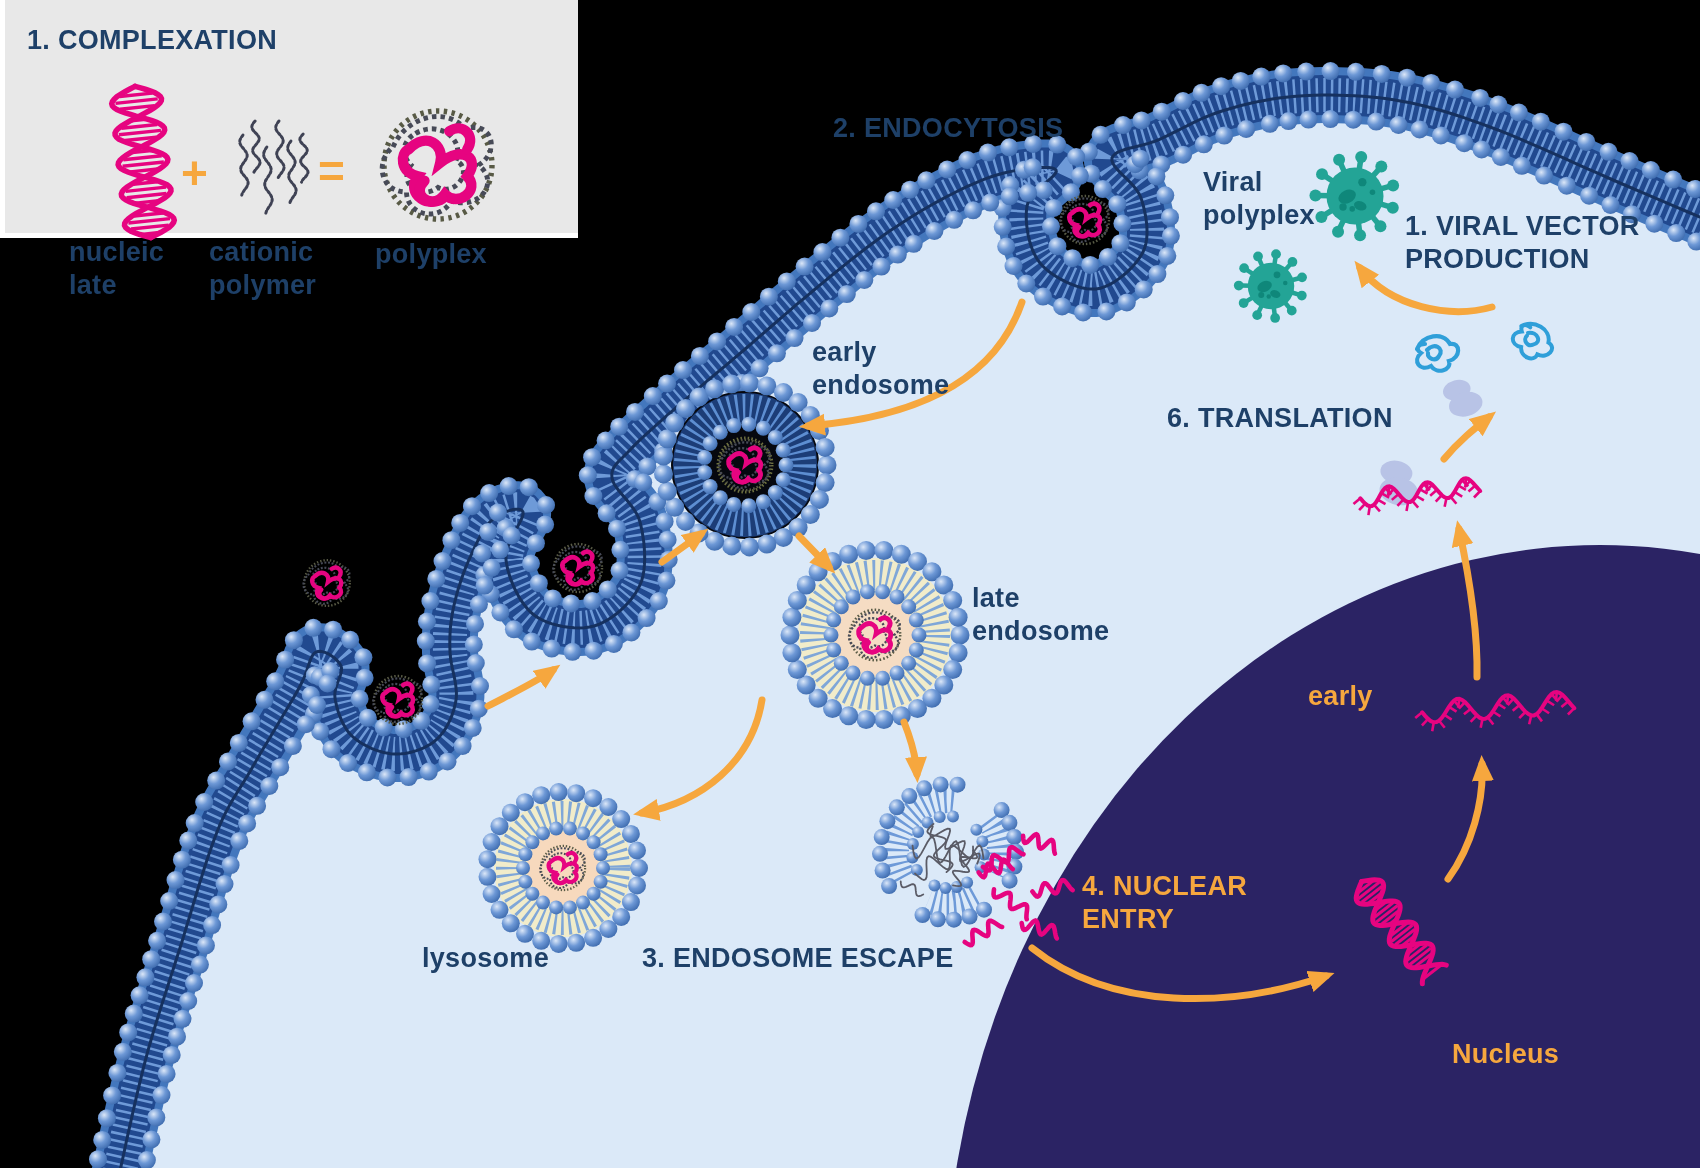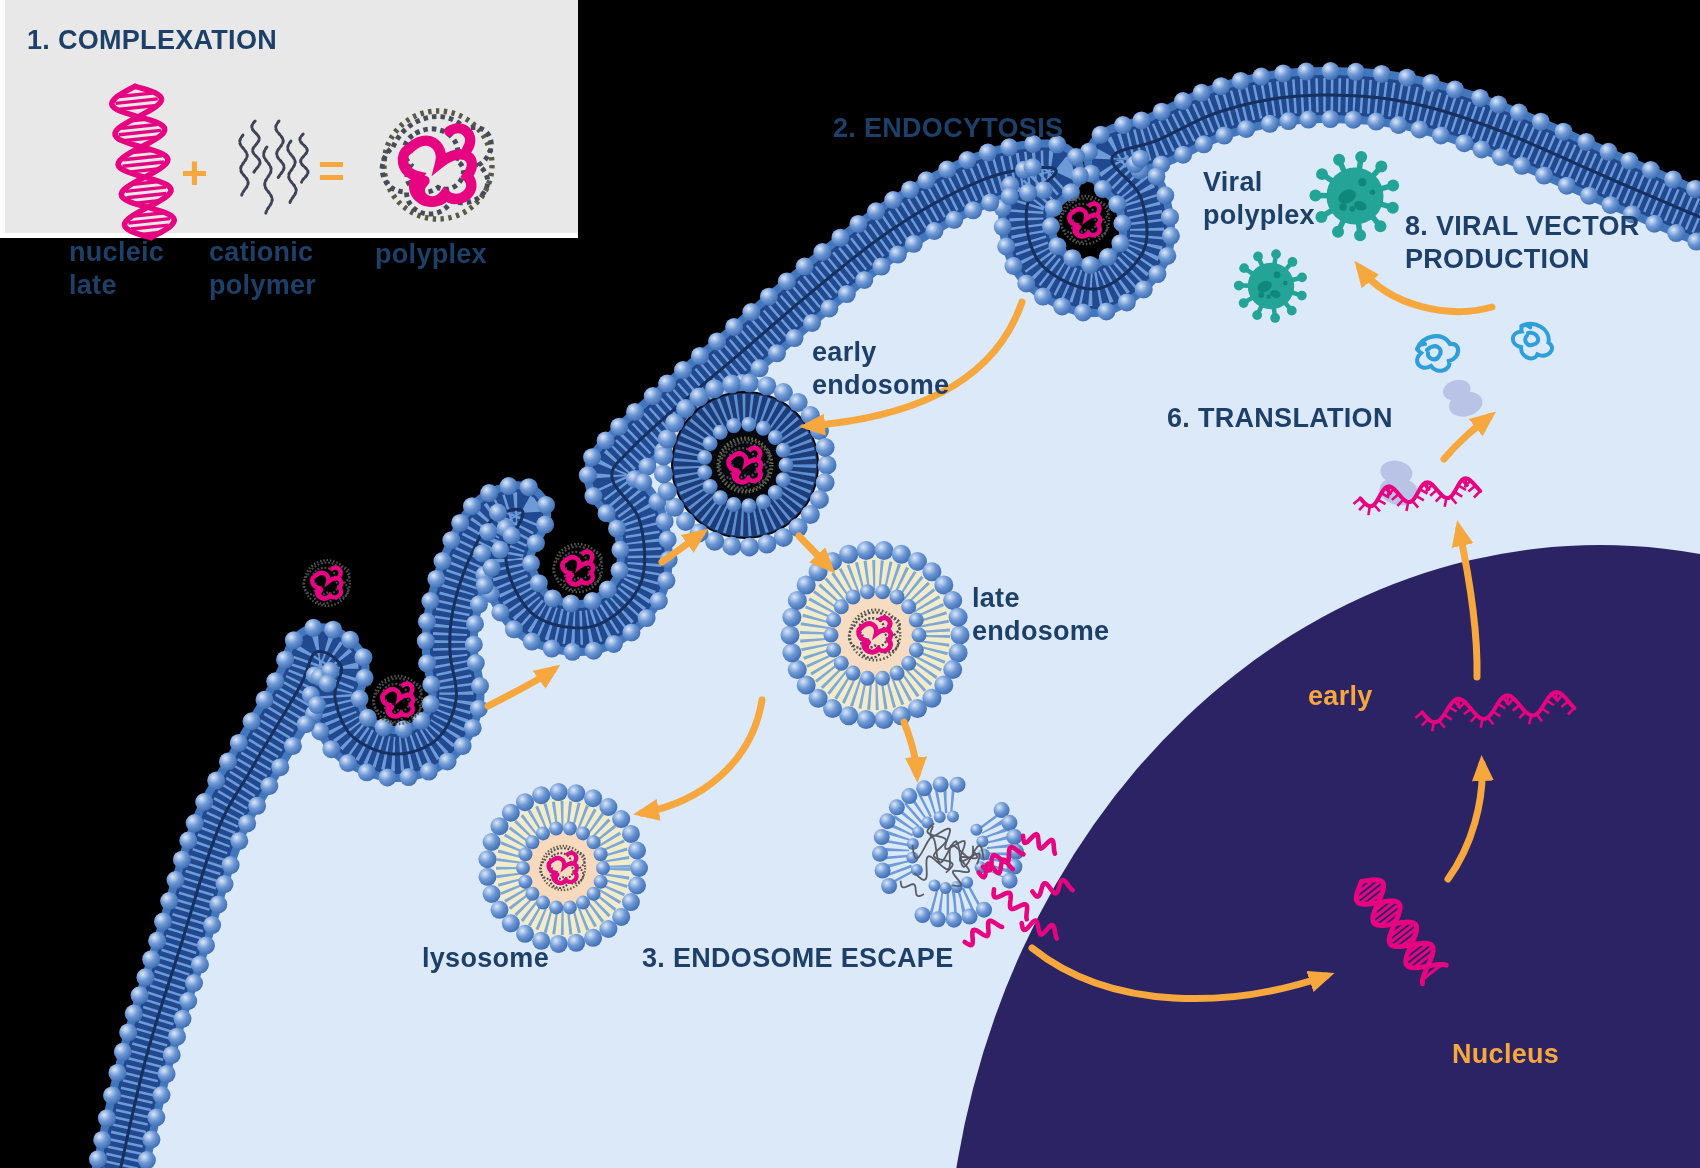--- a/index.html
+++ b/index.html
@@ -771,24 +771,26 @@
 
   <div class="lbl navy" id="lbl-endocytosis">2. ENDOCYTOSIS</div>
   <div class="lbl navy" id="lbl-early">early
 endosome</div>
   <div class="lbl navy" id="lbl-late">late
 endosome</div>
   <div class="lbl navy" id="lbl-lysosome">lysosome</div>
   <div class="lbl navy" id="lbl-escape">3. ENDOSOME ESCAPE</div>
   <div class="lbl navy" id="lbl-viral-vectors">Viral
 polyplex</div>
-  <div class="lbl navy" id="lbl-viral-production">8. VIRAL VECTOR
+  <div class="lbl navy" id="lbl-viral-production">1. VIRAL VECTOR
 PRODUCTION</div>
   <div class="lbl navy" id="lbl-translation">6. TRANSLATION</div>
   <div class="lbl orange" id="lbl-mrna">early</div>
+  <div class="lbl orange" id="lbl-nuclear-entry">4. NUCLEAR
+ENTRY</div>
   <div class="lbl orange" id="lbl-nucleus">Nucleus</div>
 
   <div id="inset">
     <svg id="inset-svg" width="573" height="325" viewBox="0 0 573 325">
       <g id="gInset">
           <g transform="translate(138,162) rotate(-6)">
             <path d="M0.0,-76.0L5.4,-73.9L10.6,-71.8L15.2,-69.7L19.2,-67.6L22.2,-65.4L24.1,-63.3L25.0,-61.2L24.6,-59.1L23.1,-57.0L20.5,-54.9L16.9,-52.8L12.5,-50.7L7.5,-48.6L2.2,-46.4L-3.3,-44.3L-8.6,-42.2L-13.4,-40.1L-17.7,-38.0L-21.1,-35.9L-23.5,-33.8L-24.8,-31.7L-24.9,-29.6L-23.8,-27.4L-21.7,-25.3L-18.4,-23.2L-14.3,-21.1L-9.6,-19.0L-4.3,-16.9L1.1,-14.8L6.5,-12.7L11.5,-10.6L16.1,-8.4L19.8,-6.3L22.7,-4.2L24.4,-2.1L25.0,0.0L24.4,2.1L22.7,4.2L19.8,6.3L16.1,8.4L11.5,10.6L6.5,12.7L1.1,14.8L-4.3,16.9L-9.6,19.0L-14.3,21.1L-18.4,23.2L-21.7,25.3L-23.8,27.4L-24.9,29.6L-24.8,31.7L-23.5,33.8L-21.1,35.9L-17.7,38.0L-13.4,40.1L-8.6,42.2L-3.3,44.3L2.2,46.4L7.5,48.6L12.5,50.7L16.9,52.8L20.5,54.9L23.1,57.0L24.6,59.1L25.0,61.2L24.1,63.3L22.2,65.4L19.2,67.6L15.2,69.7L10.6,71.8L5.4,73.9L0.0,76.0" stroke="#e60480" stroke-width="5.5" fill="none" stroke-linecap="round"></path>
             <path d="M0.0,-76.0L-5.4,-73.9L-10.6,-71.8L-15.2,-69.7L-19.2,-67.6L-22.2,-65.4L-24.1,-63.3L-25.0,-61.2L-24.6,-59.1L-23.1,-57.0L-20.5,-54.9L-16.9,-52.8L-12.5,-50.7L-7.5,-48.6L-2.2,-46.4L3.3,-44.3L8.6,-42.2L13.4,-40.1L17.7,-38.0L21.1,-35.9L23.5,-33.8L24.8,-31.7L24.9,-29.6L23.8,-27.4L21.7,-25.3L18.4,-23.2L14.3,-21.1L9.6,-19.0L4.3,-16.9L-1.1,-14.8L-6.5,-12.7L-11.5,-10.6L-16.1,-8.4L-19.8,-6.3L-22.7,-4.2L-24.4,-2.1L-25.0,0.0L-24.4,2.1L-22.7,4.2L-19.8,6.3L-16.1,8.4L-11.5,10.6L-6.5,12.7L-1.1,14.8L4.3,16.9L9.6,19.0L14.3,21.1L18.4,23.2L21.7,25.3L23.8,27.4L24.9,29.6L24.8,31.7L23.5,33.8L21.1,35.9L17.7,38.0L13.4,40.1L8.6,42.2L3.3,44.3L-2.2,46.4L-7.5,48.6L-12.5,50.7L-16.9,52.8L-20.5,54.9L-23.1,57.0L-24.6,59.1L-25.0,61.2L-24.1,63.3L-22.2,65.4L-19.2,67.6L-15.2,69.7L-10.6,71.8L-5.4,73.9L-0.0,76.0" stroke="#e60480" stroke-width="5.5" fill="none" stroke-linecap="round"></path>
             <line x1="16.278444416278283" y1="-67.55555555555556" x2="-16.27844441627828" y2="-67.55555555555556" stroke="#e60480" stroke-width="3.41"></line>
             <line x1="21.229774708614478" y1="-61.22222222222222" x2="-21.229774708614478" y2="-61.22222222222222" stroke="#e60480" stroke-width="3.41"></line>

